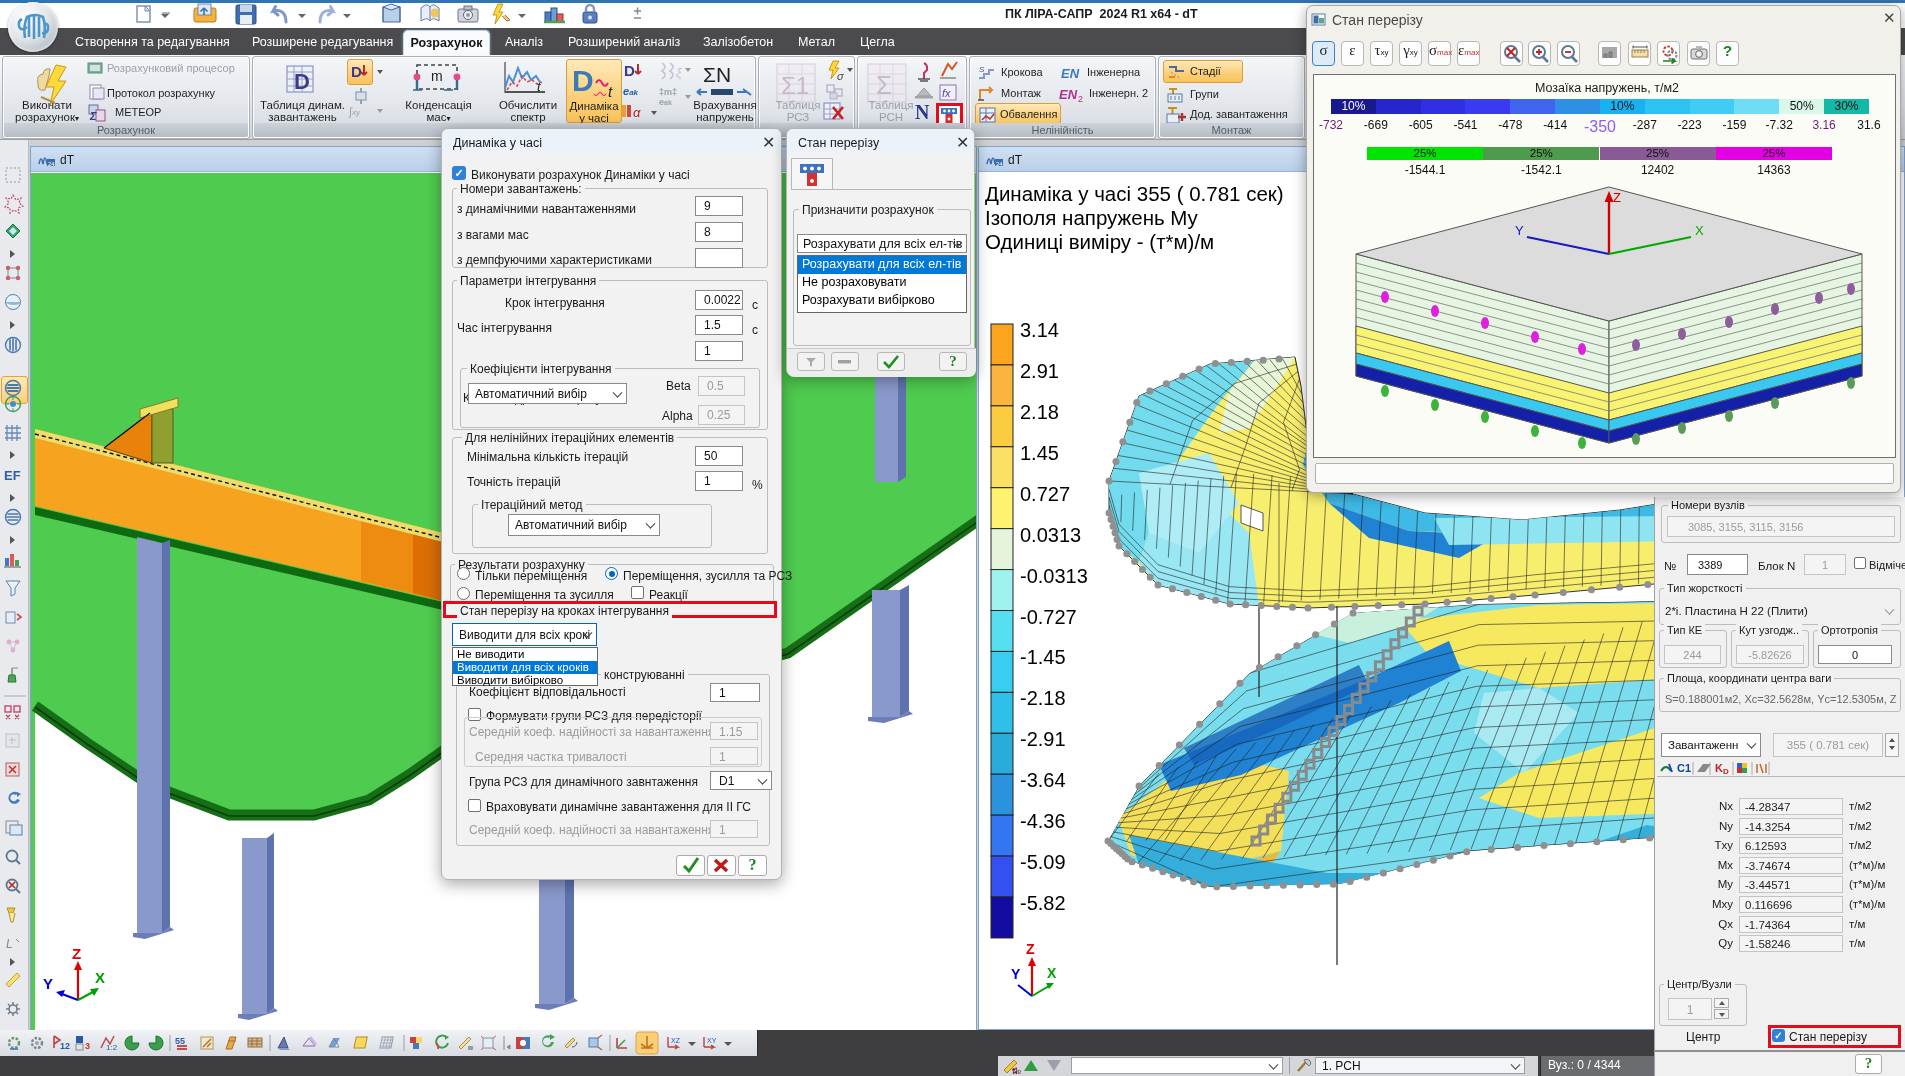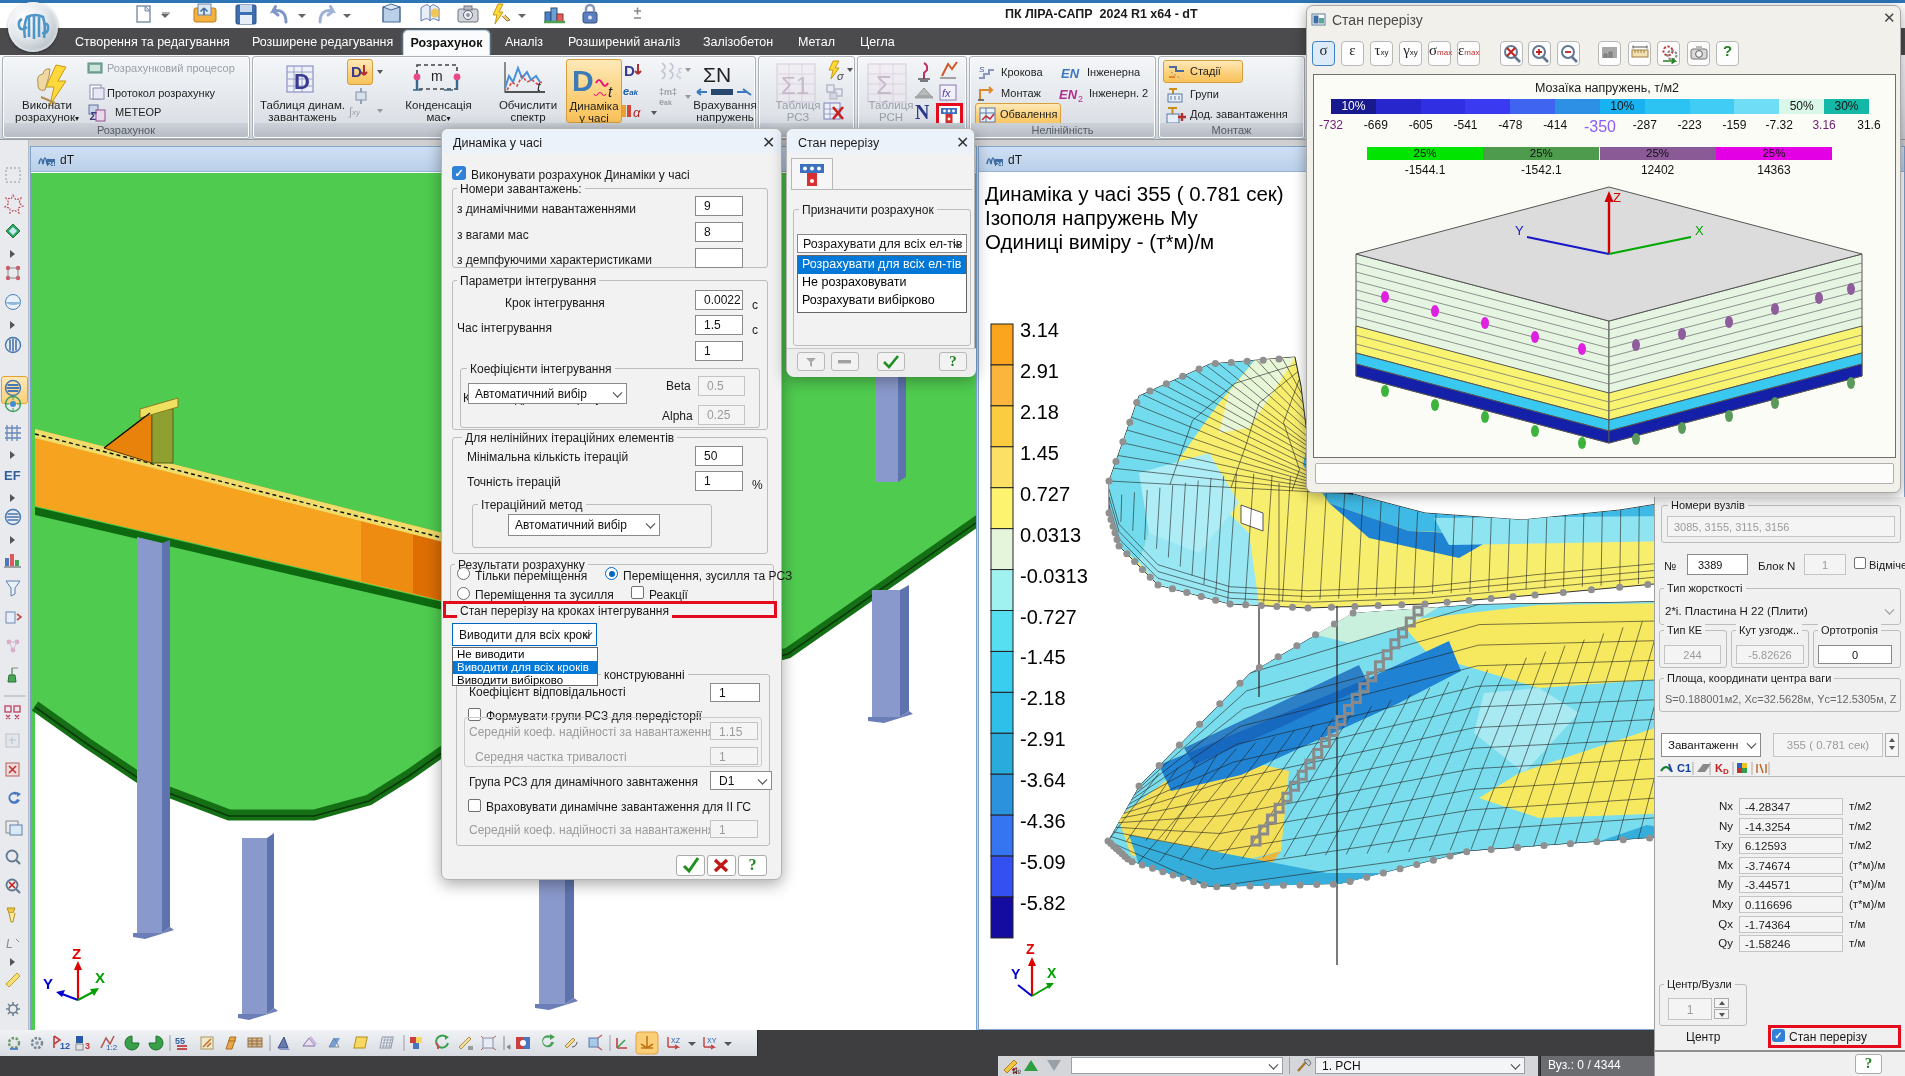--- a/index.html
+++ b/index.html
@@ -646,21 +646,21 @@
    <text x="47" y="781" fill="#E00000">Z</text>
           <text x="32" y="806" fill="#0000D0">Y</text>
           <text x="68" y="805" fill="#00A000">X</text>
   </g>
  </svg>
 </div>
 
 <div class="abs" id="rightpanel" style="left:1654px;top:497px;width:251px;height:579px;background:#F0F0F0;border-left:1px solid #A0A0A0;font-size:11px;">
  <div class="grp" style="left:6px;top:8px;width:240px;height:38px;"></div>
  <div class="grplab" style="left:13px;top:2px;font-size:11px;">Номери вузлів</div>
- <div class="gfield" style="left:12px;top:19px;width:228px;height:21px;padding:4px 0 0 6px;font-size:11px;">3085, 3155, 3115, 3156</div>
+ <div class="gfield" style="left:12px;top:19px;width:228px;height:21px;padding:4px 0 0 20px;font-size:11px;">3085, 3155, 3115, 3156</div>
  <div class="lbl" style="left:9px;top:63px;font-size:11.5px;">№</div>
  <div class="field" style="left:32px;top:57px;width:61px;height:21px;padding:4px 0 0 10px;font-size:11px;">3389</div>
  <div class="lbl" style="left:103px;top:63px;font-size:11.5px;">Блок N</div>
  <div class="gfield" style="left:149px;top:57px;width:42px;height:21px;padding:4px 0 0 0px;text-align:center;font-size:11px;">1</div>
  <div class="cb" style="left:199px;top:60px;width:12px;height:12px;"></div>
  <div class="lbl" style="left:214px;top:62px;font-size:11px;">Відмічений</div>
  <div class="grp" style="left:4px;top:91px;width:242px;height:37px;"></div>
  <div class="grplab" style="left:9px;top:85px;font-size:11px;">Тип жорсткості</div>
  <div class="lbl" style="left:10px;top:108px;font-size:11.5px;">2*і. Пластина  Н 22 (Плити)</div>
  <div class="carr" style="right:12px;top:112px;border-color:#999;"></div>

